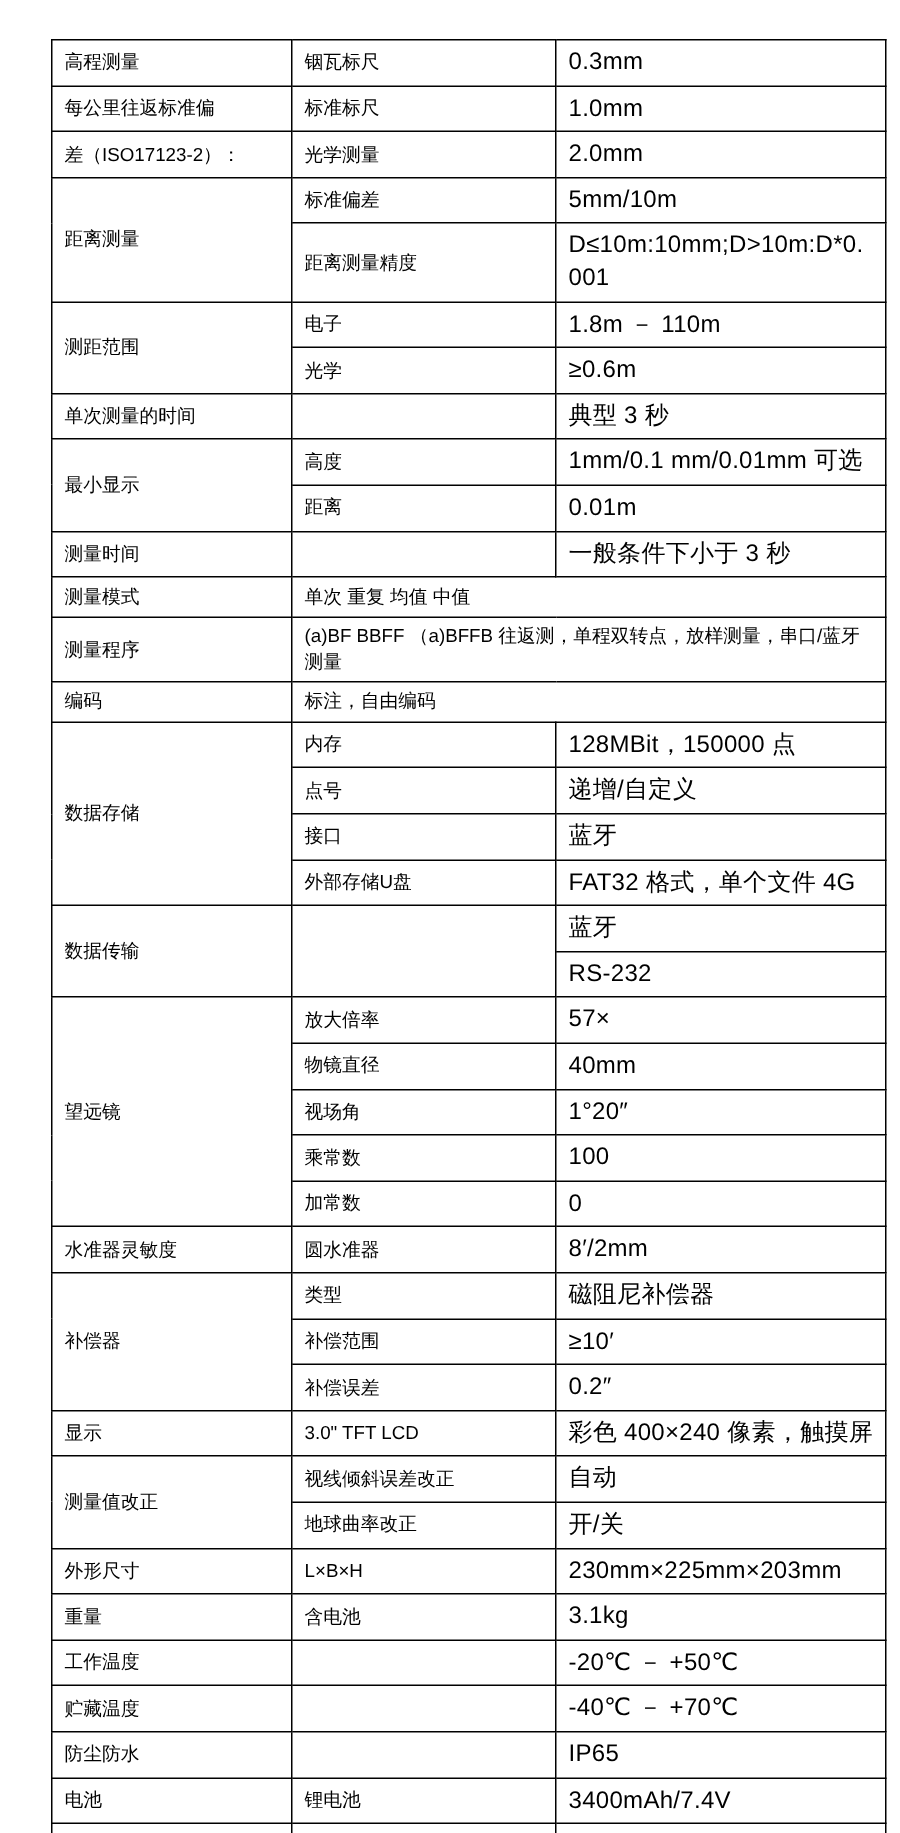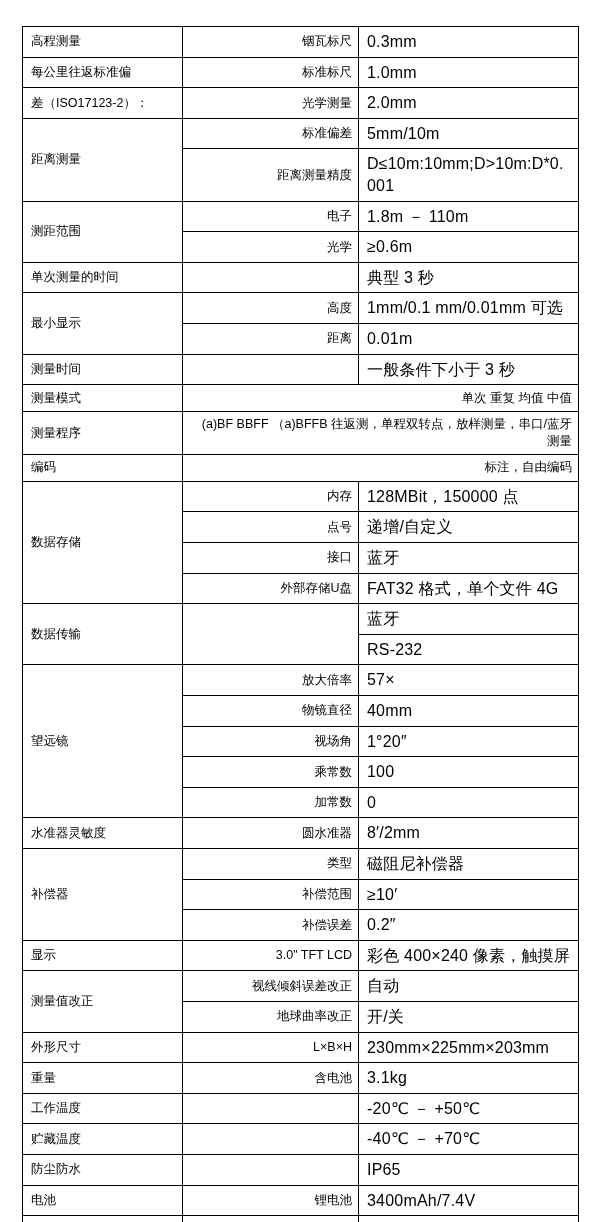--- a/index.html
+++ b/index.html
@@ -11,21 +11,21 @@
     width: 600px;
     height: 1222px;
     font-family: "Liberation Sans", "DejaVu Sans", sans-serif;
     color: #000000;
   }
   .sheet {
     position: relative;
     width: 525px;
     height: 1222px;
     box-sizing: border-box;
-    padding: 26px 22px 22px 22px;
+    padding: 26px 22px 22px 34px;
   }
   table.spec {
     width: 556px;
     border-collapse: collapse;
     table-layout: fixed;
     font-size: 12.5px;
     line-height: 1.35;
   }
   table.spec td {
     border: 1px solid #000000;
@@ -35,21 +35,20 @@
   }
   col.c1 { width: 160px; }
   col.c2 { width: 176px; }
   col.c3 { width: 220px; }
 
   .cell-a {
     font-size: 12.5px;
   }
   .cell-b {
     font-size: 12.5px;
-    text-align: right;
   }
   .cell-c {
     font-size: 16px;
   }
   .mono-ish {
     font-family: "Liberation Sans", "DejaVu Sans", sans-serif;
     letter-spacing: 0.2px;
   }
   tr { height: 27px; }
 </style>

